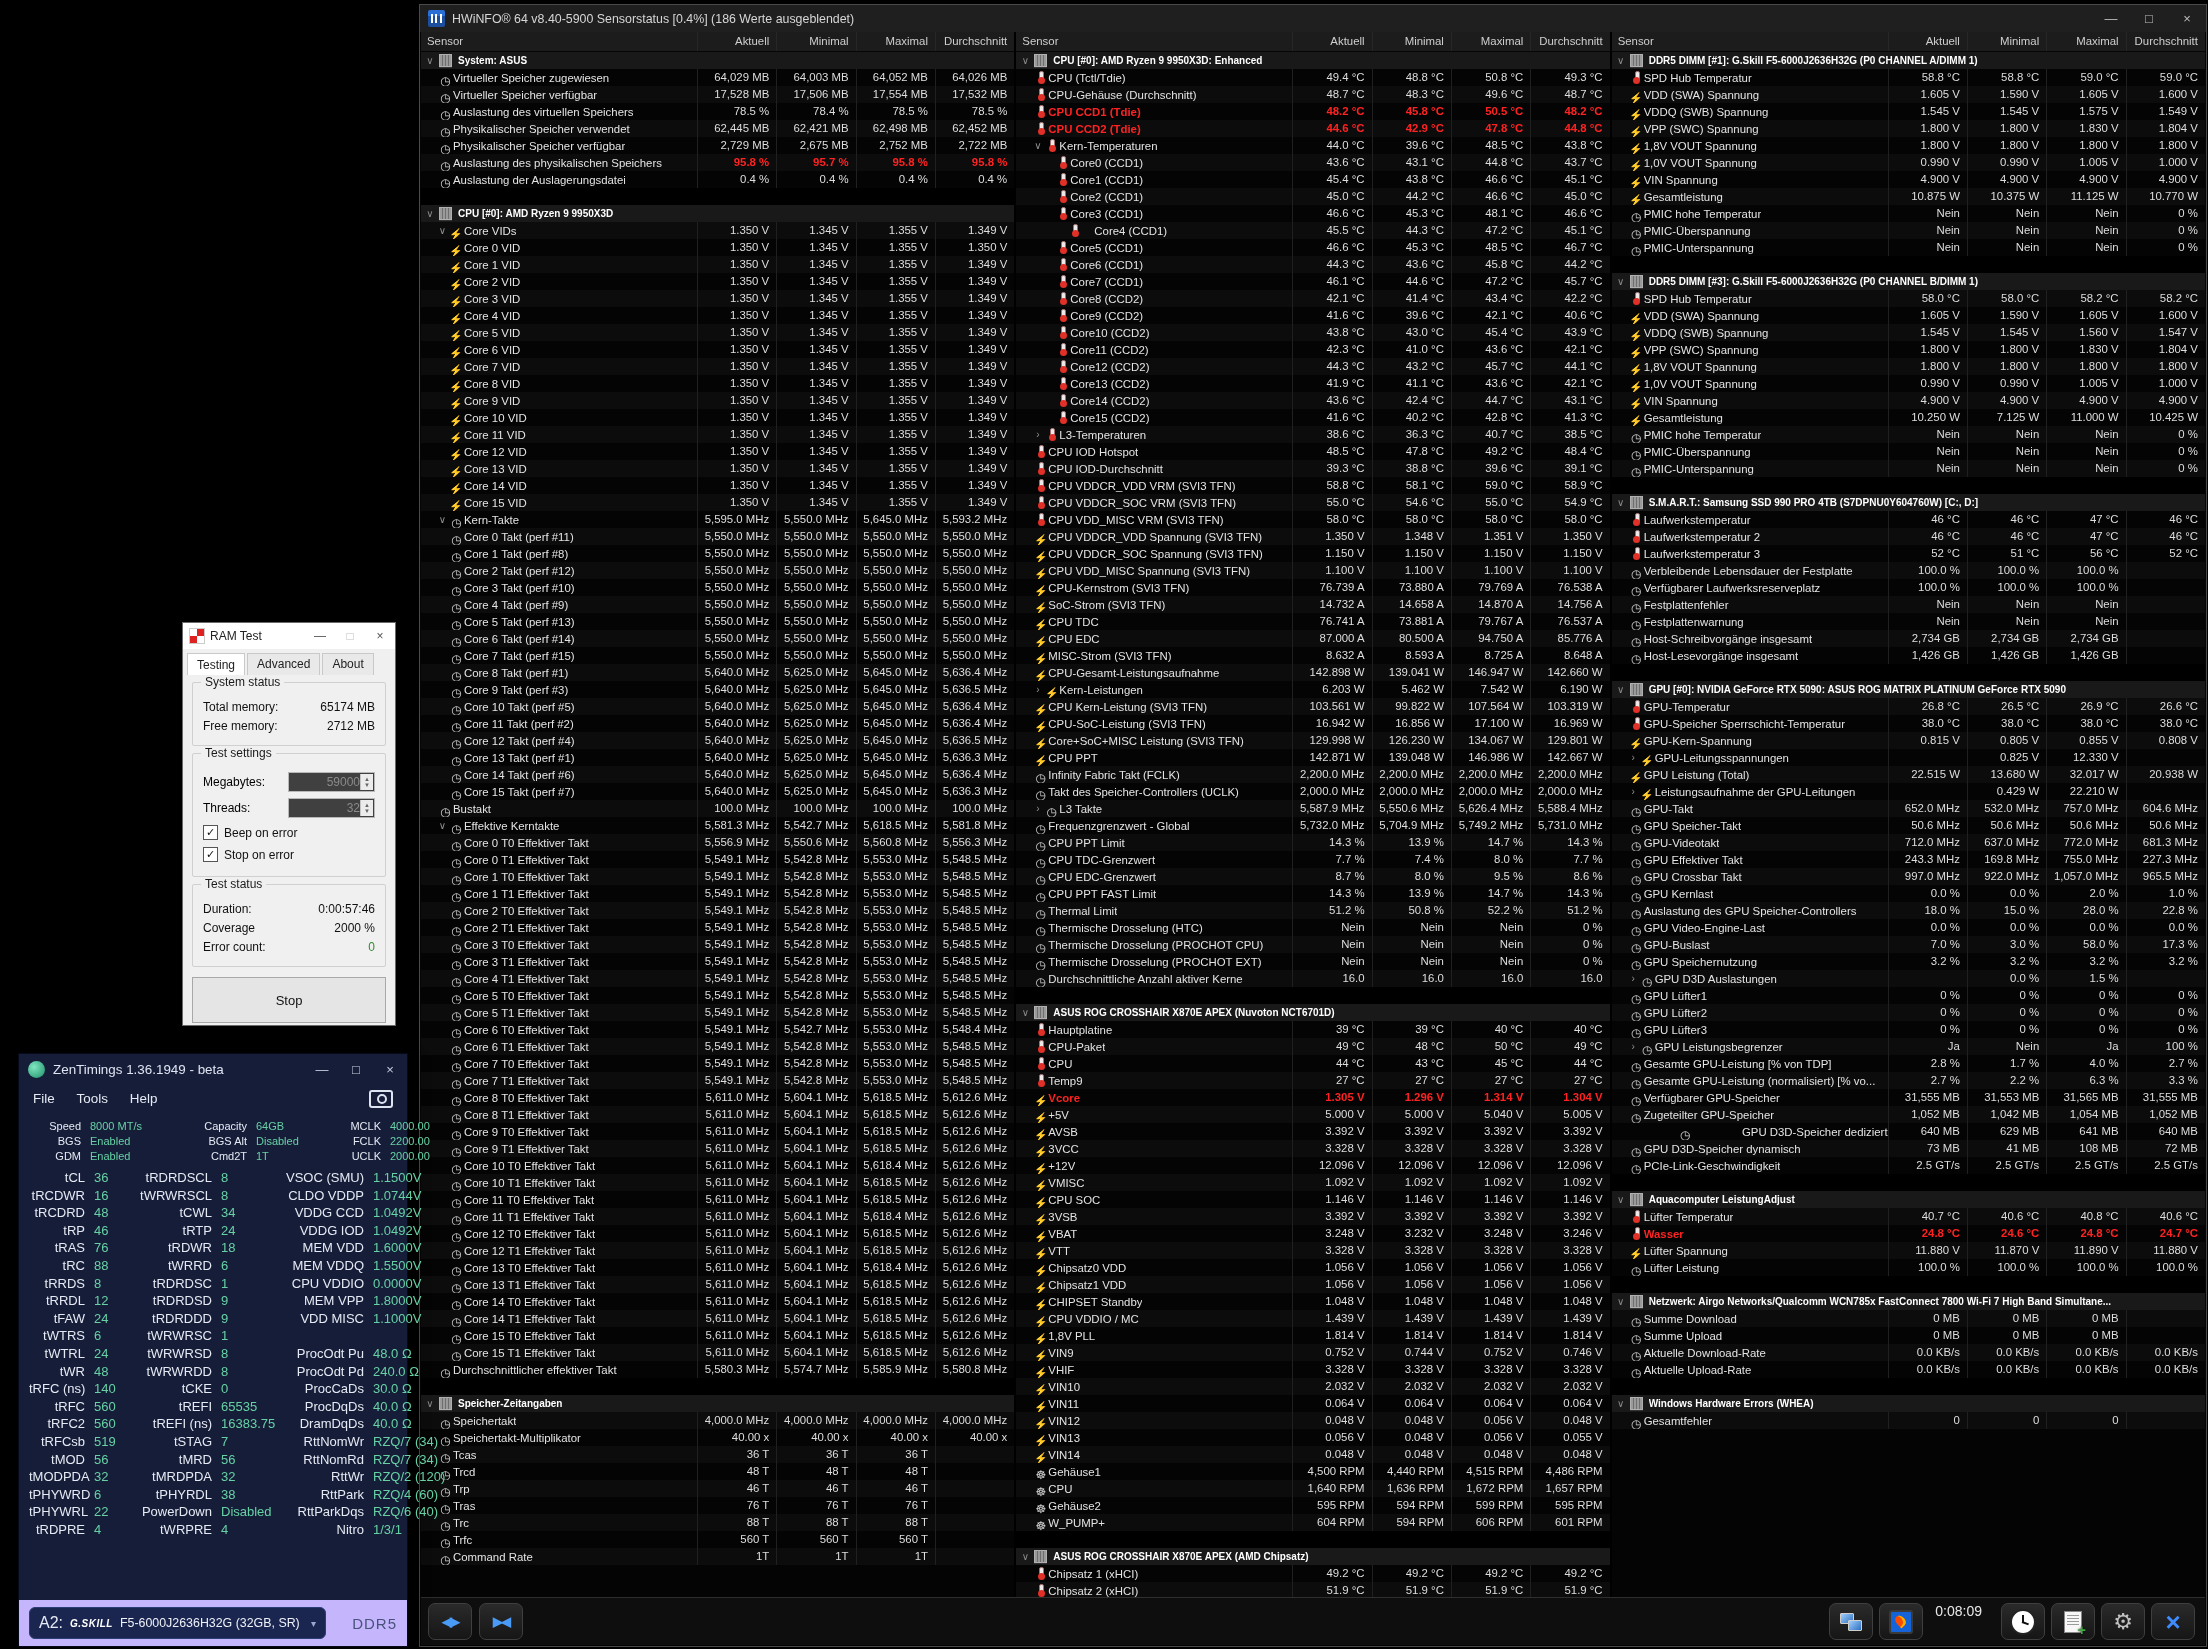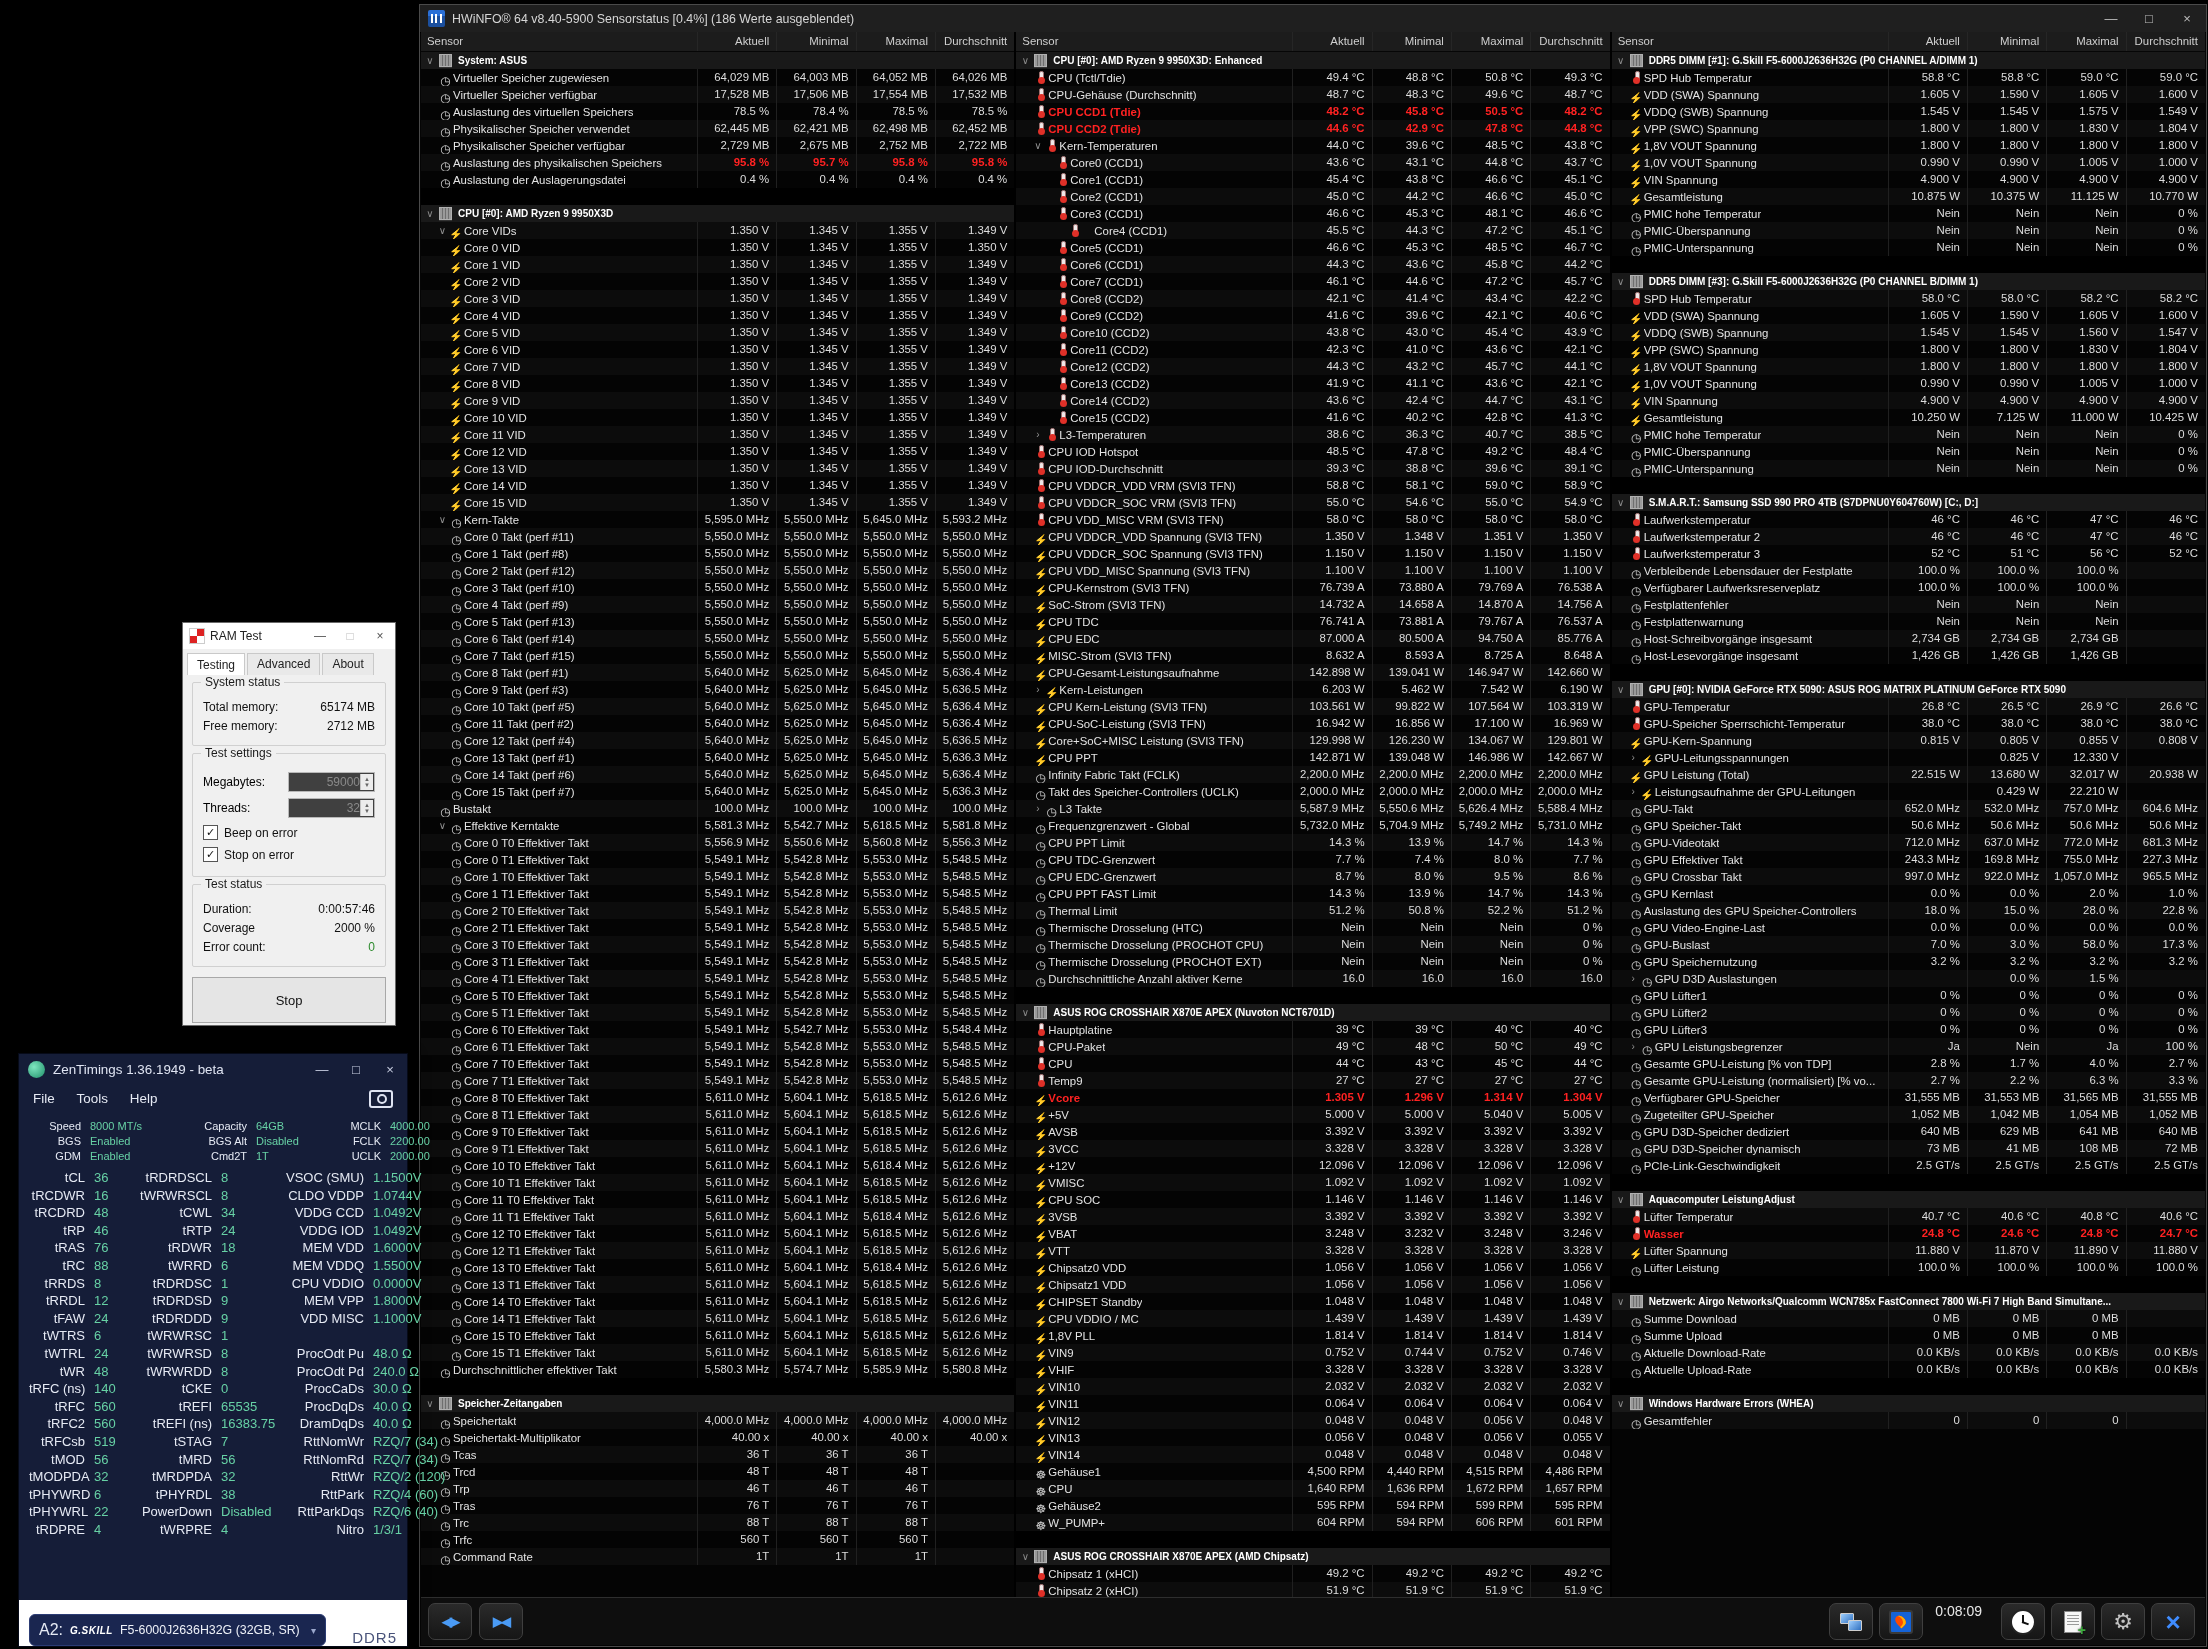--- a/index.html
+++ b/index.html
@@ -86,21 +86,21 @@
   .zen-btn{width:34px;text-align:center;color:#c7cde0;font-size:13px;}
   .zen-menu{height:28px;display:flex;align-items:center;gap:22px;padding-left:14px;font-size:13.4px;position:relative;}
   .cam-ic{position:absolute;right:14px;top:6px;width:20px;height:14px;border:2px solid #dfe4f2;border-radius:3px;}
   .cam-ic::before{content:"";position:absolute;left:6px;top:2px;width:6px;height:6px;border:2px solid #dfe4f2;border-radius:50%;}
   .zen-info{border-top:1px solid #0c1226;border-bottom:1px solid #0c1226;padding:7px 12px;display:flex;}
   .zen-info-lines{flex:1;font-size:13px;line-height:1.45;color:#eef1f8;}
   .zen-config{display:grid;grid-template-columns:61px 91px 75px 83px 51px 1fr;padding:8px 10px 2px 10px;row-gap:3px;font-size:11px;}
   .zen-timings{display:grid;grid-template-columns:65px 44px 83px 61px 91px 1fr;padding:6px 10px;row-gap:2.6px;font-size:13px;}
   .zl{text-align:right;padding-right:9px;color:#e6eaf4;white-space:nowrap;}
   .zv{color:#67d1a5;white-space:nowrap;}
-  .zen-foot{position:absolute;left:0;right:0;bottom:0;height:46px;background:#ffffff;display:flex;align-items:flex-end;padding:0 10px;box-sizing:border-box;}
+  .zen-foot{position:absolute;left:0;right:0;bottom:0;height:46px;background:#c4b5fd;display:flex;align-items:center;padding:0 10px;box-sizing:border-box;}
   .zen-sel{flex:0 0 297px;height:32px;background:#1a2650;border:1px solid #2c3c74;border-radius:6px;display:flex;align-items:center;padding:0 9px;gap:7px;box-sizing:border-box;}
   .gskill{font-style:italic;font-weight:bold;font-size:10px;color:#fff;letter-spacing:0.5px;white-space:nowrap;}
   .zmod{font-size:12.4px;color:#eef1f8;flex:1;white-space:nowrap;overflow:hidden;}
   .zcaret{color:#9aa7cc;font-size:10px;}
   .zddr{margin-left:auto;color:#49537a;font-size:15px;letter-spacing:1px;}
   .roglogo{width:63px;text-align:right;position:relative;}
   .roglogo svg{display:block;margin-left:auto;}
 </style>
 </head>
 <body>
@@ -2682,21 +2682,21 @@
               <span class="rarr"></span>
               <span class="ic c"></span>
               <span class="ltx">Zugeteilter GPU-Speicher</span>
             </span>
             <span class="val">1,052 MB</span>
             <span class="val">1,042 MB</span>
             <span class="val">1,054 MB</span>
             <span class="val">1,052 MB</span>
           </div>
           <div class="r">
-            <span class="lab" style="padding-left: 4px;">
+            <span class="lab" style="padding-left: 4px; justify-content: space-between;">
               <span class="rarr"></span>
               <span class="ic c"></span>
               <span class="ltx">GPU D3D-Speicher dediziert</span>
             </span>
             <span class="val">640 MB</span>
             <span class="val">629 MB</span>
             <span class="val">641 MB</span>
             <span class="val">640 MB</span>
           </div>
           <div class="r">

